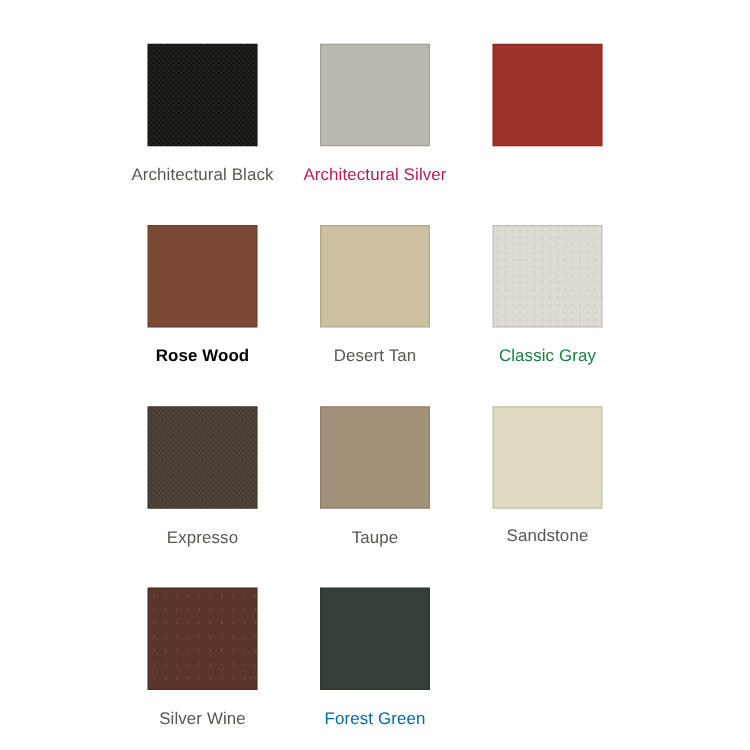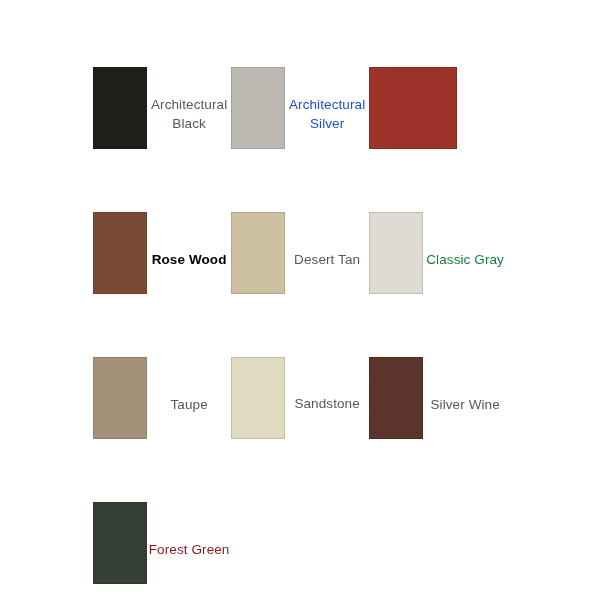--- a/index.html
+++ b/index.html
@@ -34,21 +34,21 @@
     align-content: start;
     padding-top: 35px;
     box-sizing: border-box;
   }
 
   .swatch-cell {
     position: relative;
     width: 138px;
     height: 145px;
     display: flex;
-    flex-direction: row;
+    flex-direction: column;
     align-items: center;
   }
 
   .swatch-chip {
     width: 88px;
     height: 82px;
     border: 1px solid rgba(0, 0, 0, 0.13);
     box-sizing: border-box;
     background-color: #cccccc;
     background-repeat: repeat;
@@ -97,21 +97,21 @@
   <div class="swatch-grid">
 
     <div class="swatch-cell">
       <div class="swatch-chip grain-weave" style="background-color: rgb(20, 19, 16);"></div>
       <div class="swatch-label" style="color: rgb(91, 86, 79);">Architectural Black</div>
     </div>
 
 
     <div class="swatch-cell">
       <div class="swatch-chip grain-none" style="background-color: rgb(188, 184, 177);"></div>
-      <div class="swatch-label" style="color: #1d4ed8;">Architectural Silver</div>
+      <div class="swatch-label" style="color: #be185d;">Architectural Silver</div>
     </div>
 
     <div class="swatch-cell">
       <div class="swatch-chip grain-none" style="background-color: rgb(156, 50, 40);"></div>
     </div>
 
     <div class="swatch-cell">
       <div class="swatch-chip grain-none" style="background-color: rgb(122, 74, 54);"></div>
       <div class="swatch-label" style="color: #000000; font-weight: bold;">Rose Wood</div>
     </div>
@@ -119,35 +119,39 @@
     <div class="swatch-cell">
       <div class="swatch-chip grain-none" style="background-color: rgb(205, 192, 160);"></div>
       <div class="swatch-label" style="color: rgb(91, 86, 79);">Desert Tan</div>
     </div>
 
     <div class="swatch-cell">
       <div class="swatch-chip grain-dots" style="background-color: rgb(222, 220, 210);"></div>
       <div class="swatch-label" style="color: #15803d;">Classic Gray</div>
     </div>
 
+    <div class="swatch-cell">
+      <div class="swatch-chip grain-weave" style="background-color: rgb(70, 60, 48);"></div>
+      <div class="swatch-label" style="color: rgb(91, 86, 79);">Expresso</div>
+    </div>
 
     <div class="swatch-cell">
       <div class="swatch-chip grain-none" style="background-color: rgb(163, 145, 122);"></div>
       <div class="swatch-label" style="color: rgb(91, 86, 79);">Taupe</div>
     </div>
 
     <div class="swatch-cell">
       <div class="swatch-chip grain-none" style="background-color: rgb(222, 219, 193);"></div>
       <div class="swatch-label" style="color: rgb(91, 86, 79); margin-top: 12px;">Sandstone</div>
     </div>
 
     <div class="swatch-cell">
       <div class="swatch-chip grain-fleck" style="background-color: rgb(91, 52, 43);"></div>
       <div class="swatch-label" style="color: rgb(91, 86, 79);">Silver Wine</div>
     </div>
 
     <div class="swatch-cell">
       <div class="swatch-chip grain-none" style="background-color: rgb(54, 63, 54);"></div>
-      <div class="swatch-label" style="color: #7f1d1d;">Forest Green</div>
+      <div class="swatch-label" style="color: #0369a1;">Forest Green</div>
     </div>
 
   </div>
 </div>
 
 </body></html>

